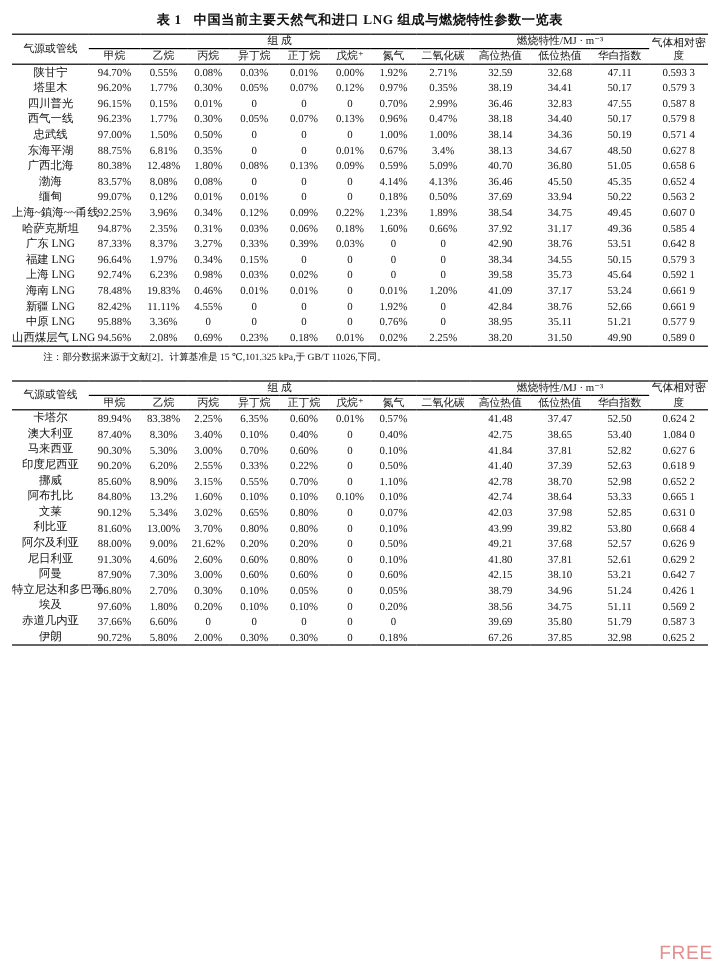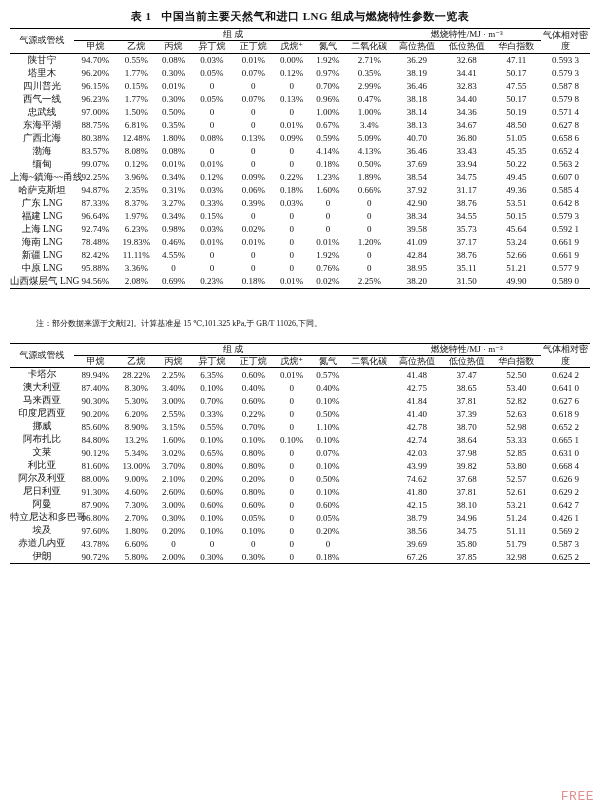--- a/index.html
+++ b/index.html
@@ -70,29 +70,28 @@
   .row td.name {
     text-align: center;
     font-size: 9.5px;
   }
   .sep-v { border-left: 0.8px solid #000; }
 
   .note {
     font-size: 8px;
     padding: 4px 0 0 26px;
     line-height: 1.3;
-    margin-top: 26px;
   }
 
   .watermark {
     position: absolute;
     right: 6px;
     bottom: 1px;
-    font-size: 13px;
-    font-family: Liberation Mono, monospace;
+    font-size: 16px;
+    font-family: Liberation Sans, sans-serif;
     color: #d76a6a;
     opacity: 0.75;
     letter-spacing: 0.5px;
   }
   .spacer { height: 12px; }
 </style>
 </head>
 <body>
 
 <div class="page">
@@ -142,21 +141,21 @@
           <tr class="row">
             <td class="name">陕甘宁</td>
             <td class="sep-v">94.70%</td>
             <td>0.55%</td>
             <td>0.08%</td>
             <td>0.03%</td>
             <td>0.01%</td>
             <td>0.00%</td>
             <td>1.92%</td>
             <td>2.71%</td>
-            <td class="sep-v">36.29</td>
+            <td class="sep-v">32.59</td>
             <td>32.68</td>
             <td>47.11</td>
             <td class="sep-v">0.593 3</td>
           </tr>
           <tr class="row">
             <td class="name">塔里木</td>
             <td class="sep-v">96.20%</td>
             <td>1.77%</td>
             <td>0.30%</td>
             <td>0.05%</td>
@@ -248,21 +247,21 @@
             <td class="name">渤海</td>
             <td class="sep-v">83.57%</td>
             <td>8.08%</td>
             <td>0.08%</td>
             <td>0</td>
             <td>0</td>
             <td>0</td>
             <td>4.14%</td>
             <td>4.13%</td>
             <td class="sep-v">36.46</td>
-            <td>33.43</td>
+            <td>45.50</td>
             <td>45.35</td>
             <td class="sep-v">0.652 4</td>
           </tr>
           <tr class="row">
             <td class="name">缅甸</td>
             <td class="sep-v">99.07%</td>
             <td>0.12%</td>
             <td>0.01%</td>
             <td>0.01%</td>
             <td>0</td>
@@ -451,21 +450,21 @@
         <td>二氧化碳</td>
         <td class="sep-v">高位热值</td>
         <td>低位热值</td>
         <td>华白指数</td>
       </tr>
       </tbody>
         <tbody class="rule-mid">
           <tr class="row">
             <td class="name">卡塔尔</td>
             <td class="sep-v">89.94%</td>
-            <td>28.22%</td>
+            <td>83.38%</td>
             <td>2.25%</td>
             <td>6.35%</td>
             <td>0.60%</td>
             <td>0.01%</td>
             <td>0.57%</td>
             <td></td>
             <td class="sep-v">41.48</td>
             <td>37.47</td>
             <td>52.50</td>
             <td class="sep-v">0.624 2</td>
@@ -476,21 +475,21 @@
             <td>8.30%</td>
             <td>3.40%</td>
             <td>0.10%</td>
             <td>0.40%</td>
             <td>0</td>
             <td>0.40%</td>
             <td></td>
             <td class="sep-v">42.75</td>
             <td>38.65</td>
             <td>53.40</td>
-            <td class="sep-v">0.641 0</td>
+            <td class="sep-v">1.084 0</td>
           </tr>
           <tr class="row">
             <td class="name">马来西亚</td>
             <td class="sep-v">90.30%</td>
             <td>5.30%</td>
             <td>3.00%</td>
             <td>0.70%</td>
             <td>0.60%</td>
             <td>0</td>
             <td>0.10%</td>
@@ -572,27 +571,27 @@
             <td></td>
             <td class="sep-v">43.99</td>
             <td>39.82</td>
             <td>53.80</td>
             <td class="sep-v">0.668 4</td>
           </tr>
           <tr class="row">
             <td class="name">阿尔及利亚</td>
             <td class="sep-v">88.00%</td>
             <td>9.00%</td>
-            <td>2.10%</td>
+            <td>21.62%</td>
             <td>0.20%</td>
             <td>0.20%</td>
             <td>0</td>
             <td>0.50%</td>
             <td></td>
-            <td class="sep-v">74.62</td>
+            <td class="sep-v">49.21</td>
             <td>37.68</td>
             <td>52.57</td>
             <td class="sep-v">0.626 9</td>
           </tr>
           <tr class="row">
             <td class="name">尼日利亚</td>
             <td class="sep-v">91.30%</td>
             <td>4.60%</td>
             <td>2.60%</td>
             <td>0.60%</td>
@@ -645,21 +644,21 @@
             <td>0</td>
             <td>0.20%</td>
             <td></td>
             <td class="sep-v">38.56</td>
             <td>34.75</td>
             <td>51.11</td>
             <td class="sep-v">0.569 2</td>
           </tr>
           <tr class="row">
             <td class="name">赤道几内亚</td>
-            <td class="sep-v">43.78%</td>
+            <td class="sep-v">37.66%</td>
             <td>6.60%</td>
             <td>0</td>
             <td>0</td>
             <td>0</td>
             <td>0</td>
             <td>0</td>
             <td></td>
             <td class="sep-v">39.69</td>
             <td>35.80</td>
             <td>51.79</td>

